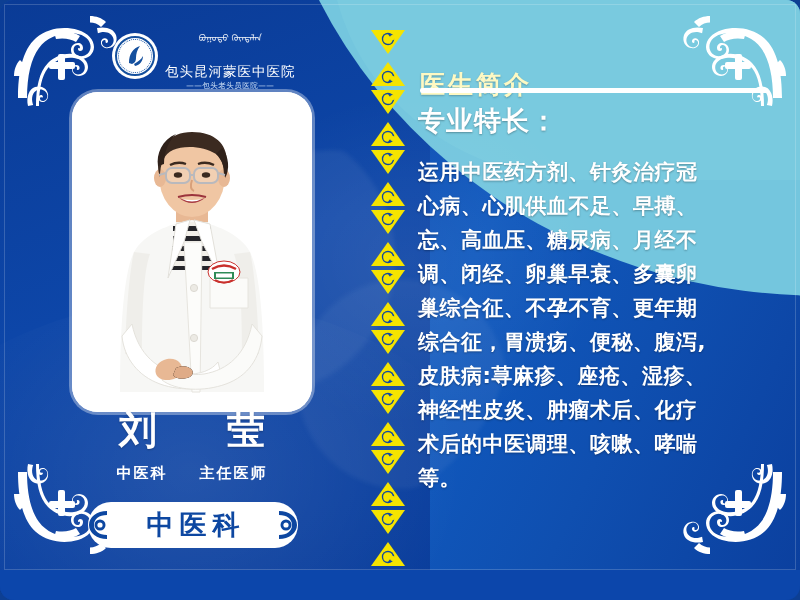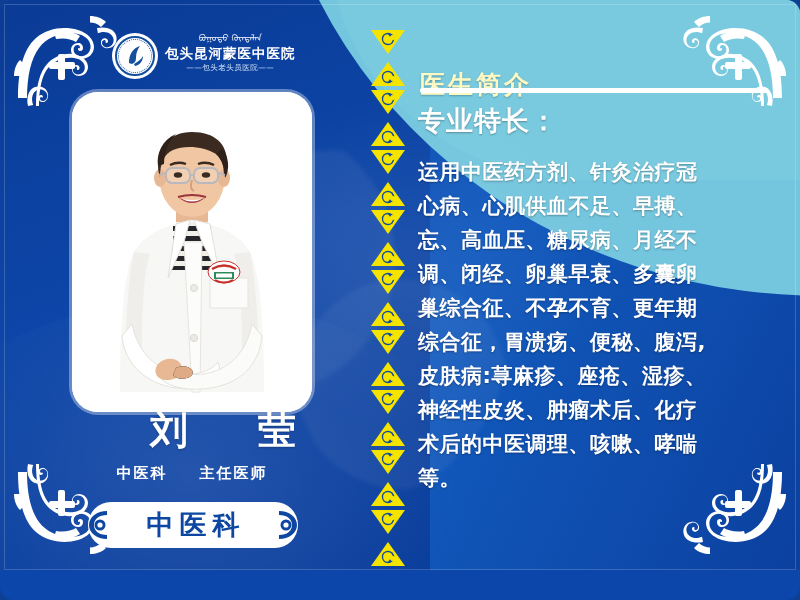--- a/index.html
+++ b/index.html
@@ -92,40 +92,40 @@
     position:absolute;left:13px;top:11px;width:20px;height:24px;
     color:#15509e;font-size:21px;line-height:24px;text-align:center;
     font-weight:700;
   }
   .logo-text{display:flex;flex-direction:column;align-items:center;padding-top:1px;}
   .logo-mn{
     color:#ffffff;font-size:9px;letter-spacing:1.5px;line-height:10px;
     white-space:nowrap;opacity:.95;font-family:"DejaVu Sans",sans-serif;
   }
   .logo-cn{
-    color:#ffffff;font-size:13.5px;font-weight:700;letter-spacing:1px;
-    line-height:17px;white-space:nowrap;margin-top:2px;
+    color:#ffffff;font-size:13.5px;font-weight:400;letter-spacing:1px;
+    line-height:17px;white-space:nowrap;margin-top:20px;
   }
   .logo-sub{
     color:#cfe1f7;font-size:7.5px;letter-spacing:.5px;line-height:10px;
     white-space:nowrap;margin-top:1px;
   }
 
   
   .portrait-card{
     position:absolute;left:72px;top:92px;width:240px;height:320px;
     background:#ffffff;border-radius:26px;overflow:hidden;
     box-shadow:0 0 0 3px rgba(255,255,255,.35);
   }
   .portrait{position:absolute;inset:0;}
 
   
   .name-line{
     position:absolute;left:72px;top:408px;width:240px;
-    text-align:right;color:#ffffff;font-size:38px;font-weight:700;
+    text-align:center;color:#ffffff;font-size:38px;font-weight:700;
     letter-spacing:16px;text-indent:16px;line-height:44px;
     text-shadow:0 1px 2px rgba(0,0,0,.25);
   }
   .title-line{
     position:absolute;left:62px;top:464px;width:260px;
     display:flex;justify-content:center;gap:32px;
     color:#ffffff;font-size:15px;font-weight:700;letter-spacing:2px;
   }
   
   .badge{

